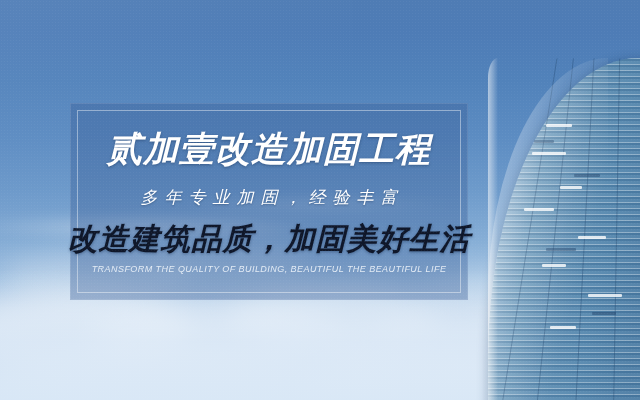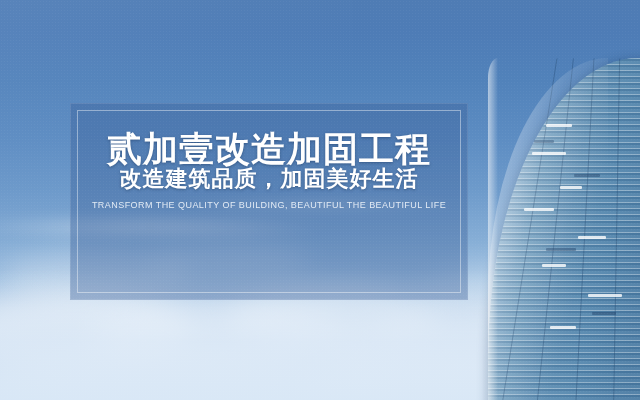--- a/index.html
+++ b/index.html
@@ -127,37 +127,39 @@
   }
   .panel-inner-border{
     position:absolute;left:7px;top:7px;right:7px;bottom:7px;
     border:1px solid rgba(255,255,255,.42);
     pointer-events:none;
   }
   .panel-content{
     position:absolute;inset:0;
     display:flex;flex-direction:column;align-items:center;justify-content:flex-start;
     text-align:right;
+    font-style:italic;
   }
   .h1{
     margin-top:27px;
     font-size:35px;line-height:1.06;font-weight:bold;color:#ffffff;
     letter-spacing:1px;
     text-shadow:0 1px 3px rgba(20,45,80,.45);
     white-space:nowrap;
   }
   .h2{
     margin-top:22px;
     font-size:17px;line-height:1.1;font-weight:normal;color:#ffffff;
     letter-spacing:7px;text-indent:7px;
     text-shadow:0 1px 2px rgba(20,45,80,.40);
     white-space:nowrap;
   }
   .h3{
-    font-size:22px;line-height:1.1;font-weight:bold;color:#ffffff;
+    margin-top:14px;
+    font-size:30px;line-height:1.1;font-weight:bold;color:#0f172a;
     letter-spacing:1px;
     text-shadow:0 1px 3px rgba(20,45,80,.45);
     white-space:nowrap;
   }
   .h4{
     margin-top:10px;
     font-size:9px;line-height:1.1;font-weight:normal;color:#e9f0f8;
     letter-spacing:.45px;
     white-space:nowrap;
     opacity:.95;
@@ -213,19 +215,20 @@
       <div class="win-d" style="left:104px;top:254px;width:24px;"></div>
       <div class="glass-hl"></div>
       <div class="edge-glow"></div>
     </div>
   </div>
 
   <div class="panel">
     <div class="panel-inner-border"></div>
     <div class="panel-content">
       <div class="h1">贰加壹改造加固工程</div>
+      <div class="h2">多年专业加固，经验丰富</div>
       <div class="h3">改造建筑品质，加固美好生活</div>
       <div class="h4">TRANSFORM THE QUALITY OF BUILDING, BEAUTIFUL THE BEAUTIFUL LIFE</div>
     </div>
   </div>
 
   <div class="grain"></div>
 </div>
 
 </body></html>

